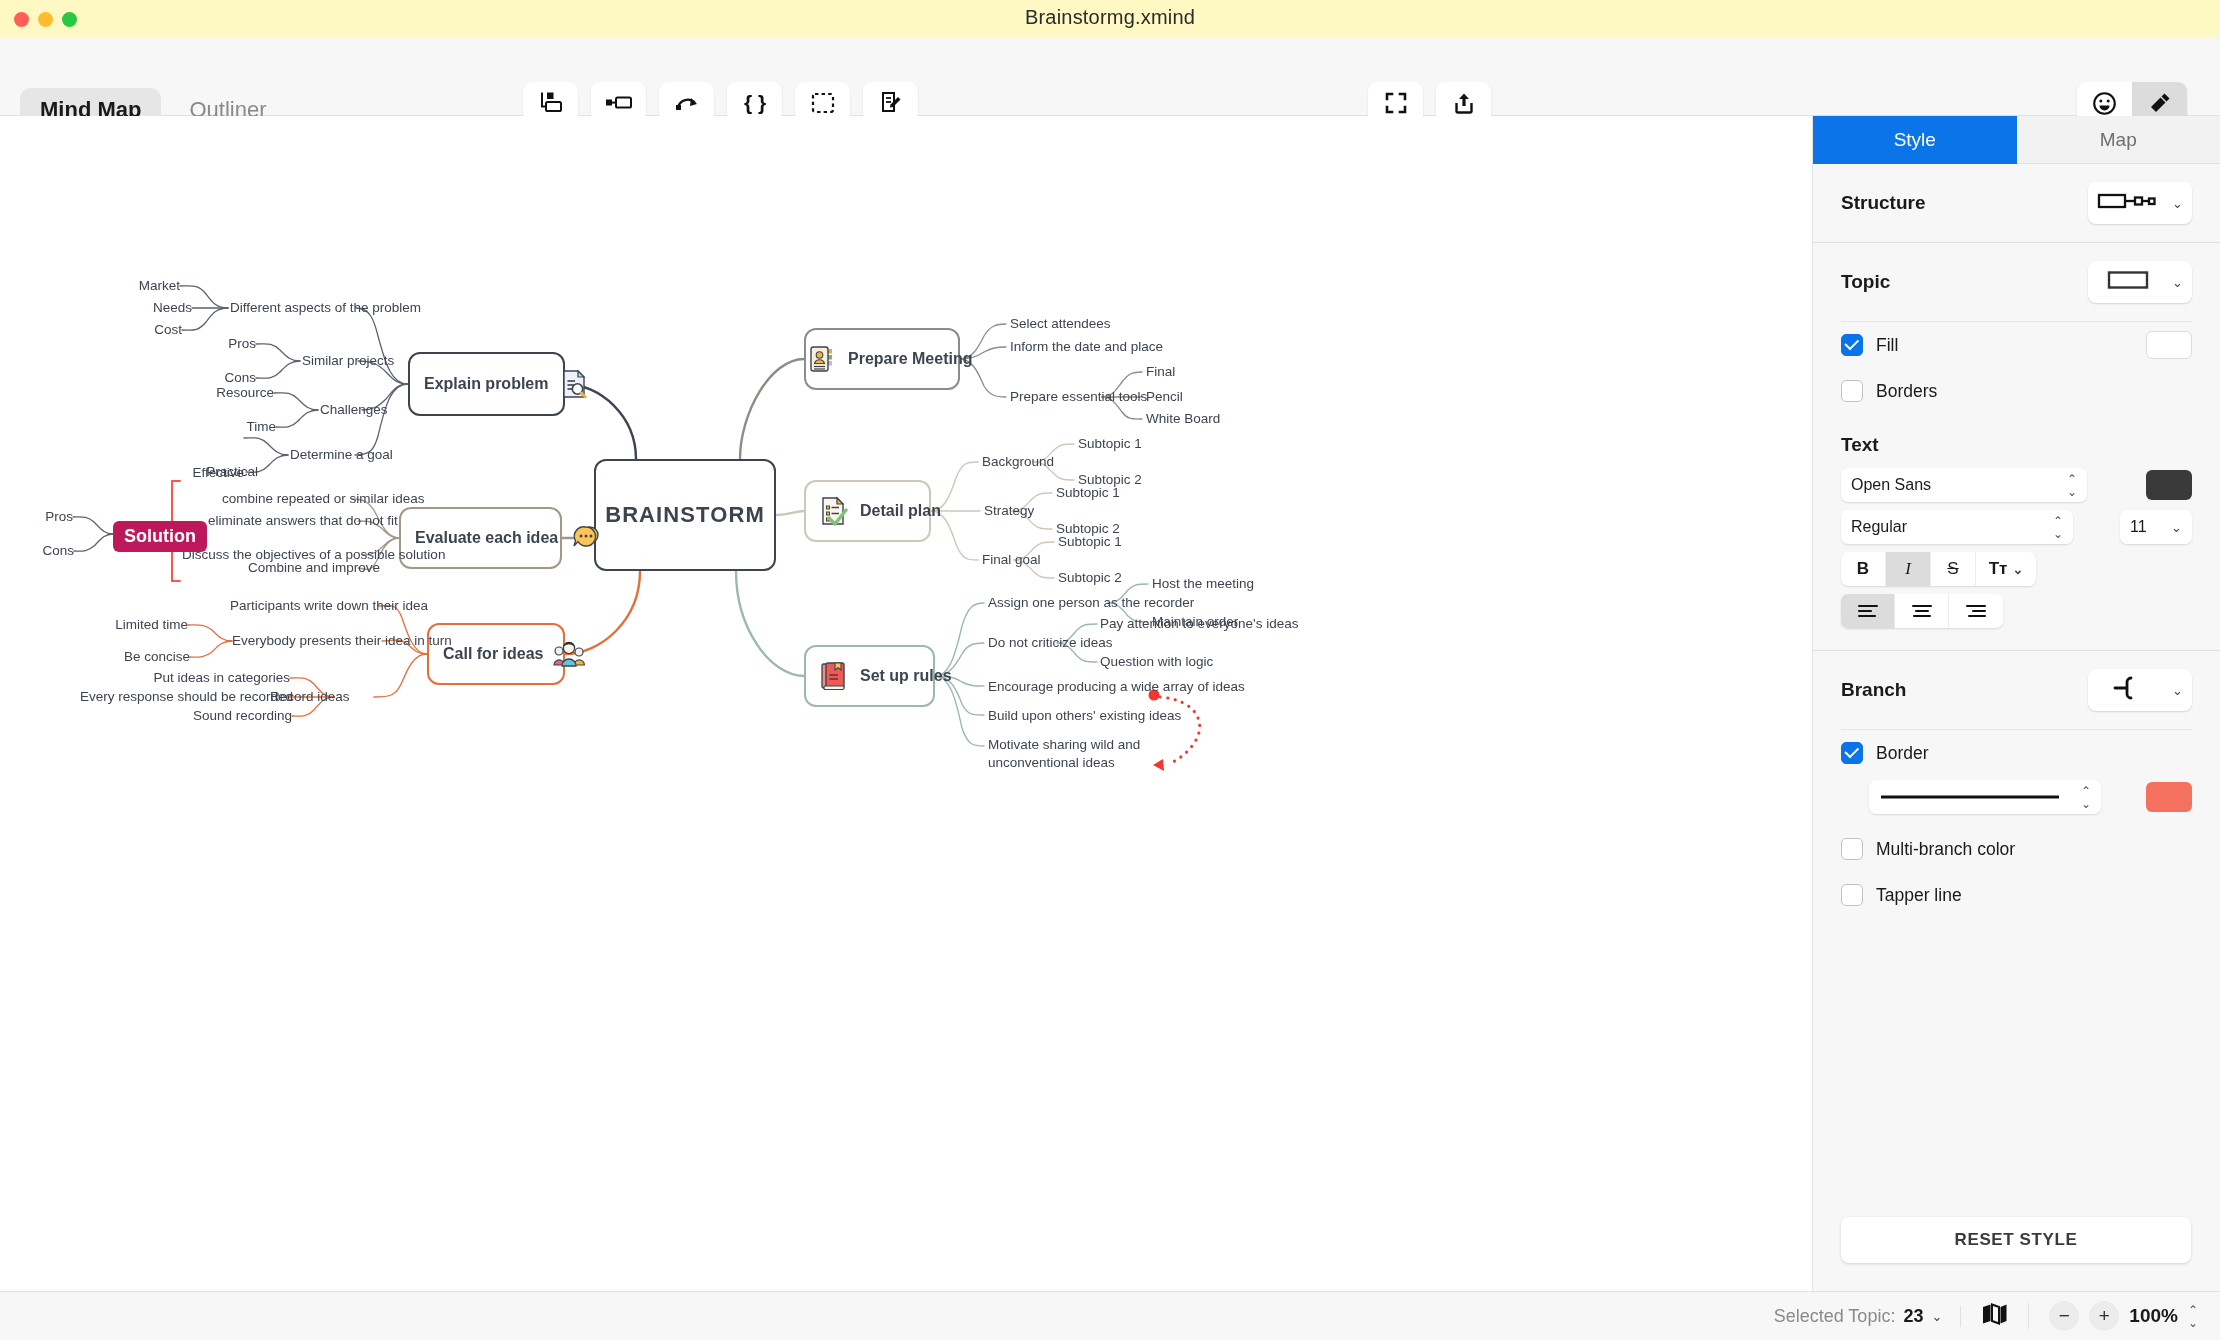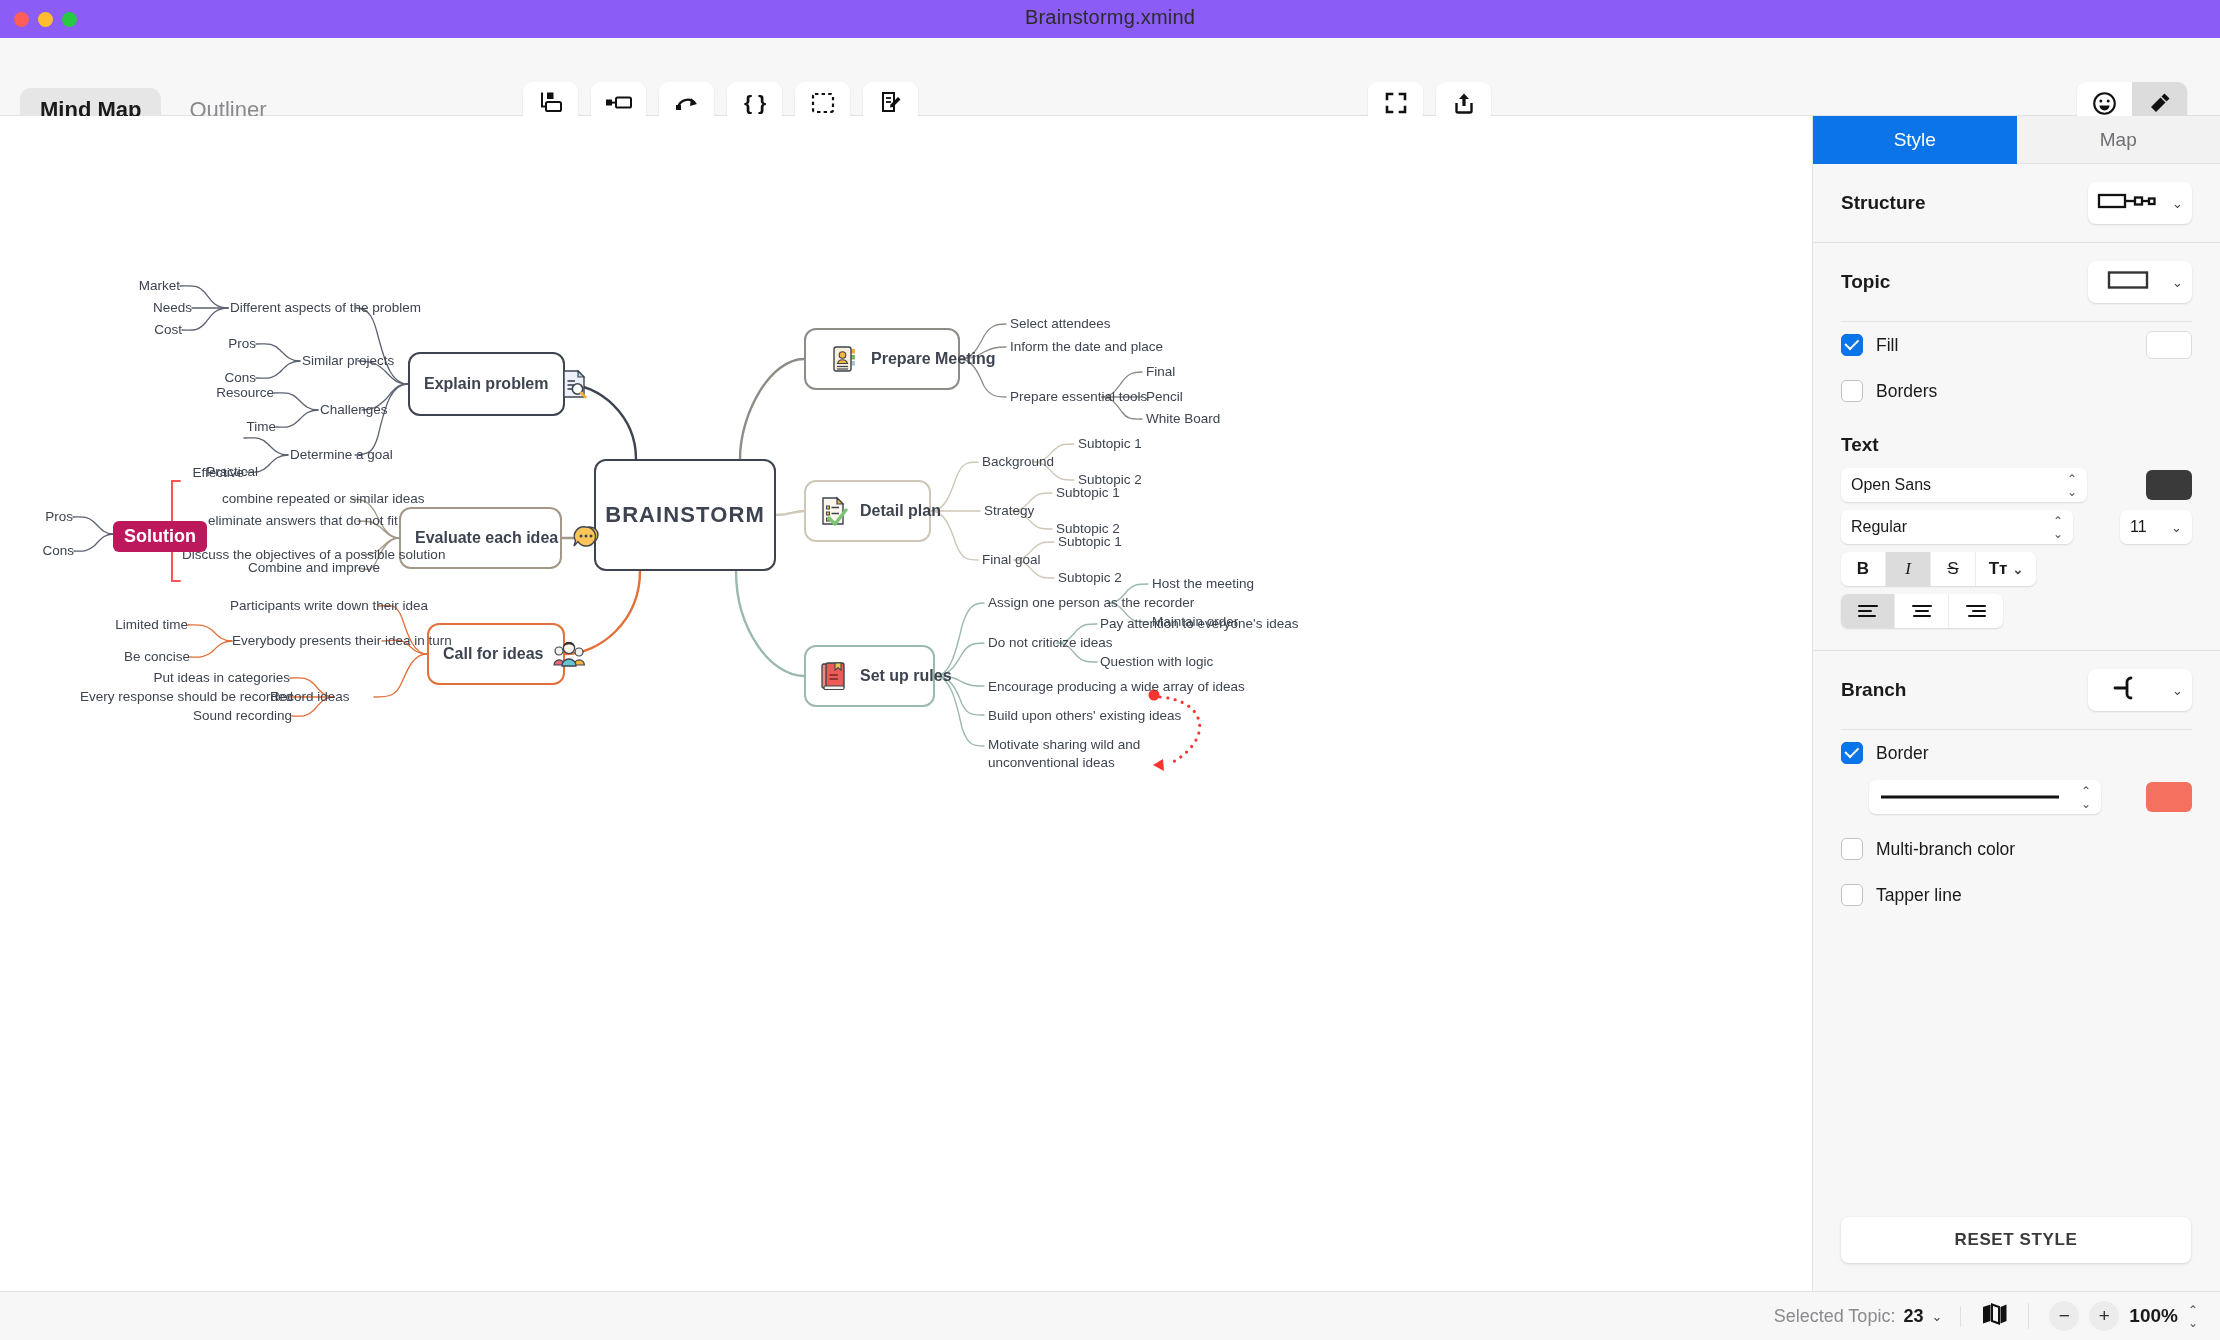--- a/index.html
+++ b/index.html
@@ -5,21 +5,21 @@
   * { box-sizing: border-box; margin:0; padding:0; }
   html,body { width:2220px; height:1340px; overflow:hidden; }
   body {
     font-family: "Liberation Sans", sans-serif;
     background:#ffffff;
     -webkit-font-smoothing: antialiased;
   }
   #app { position:relative; width:2220px; height:1340px; background:#f7f7f7; }
 
   
-  .titlebar { position:absolute; left:0; top:0; width:2220px; height:38px; background:#8b5cf6; }
+  .titlebar { position:absolute; left:0; top:0; width:2220px; height:38px; background:#fef9c3; }
   .lights { position:absolute; left:14px; top:12px; display:flex; gap:9px; }
   .light { width:15px; height:15px; border-radius:50%; }
   .l-red { background:#ff5f57; }
   .l-yel { background:#febc2e; }
   .l-grn { background:#28c840; }
   .doctitle { position:absolute; left:0; top:6px; width:2220px; text-align:center;
     font-size:20px; color:#2b2b2b; letter-spacing:.2px; }
 
   
   .toolbar { position:absolute; left:0; top:38px; width:2220px; height:78px;
@@ -53,21 +53,21 @@
     background:#fff; box-sizing:border-box; }
   .node .ntext { font-weight:700; color:#3d4450; white-space:nowrap; }
 
   .central { left:594px; top:343px; width:182px; height:112px; border:2.2px solid #3d4450;
     justify-content:center; }
   .central .ntext { font-size:22px; letter-spacing:1.1px; }
 
   .n-explain { left:408px; top:236px; width:157px; height:64px; border:2px solid #3d4450; padding:0 14px; }
   .n-evaluate { left:399px; top:391px; width:163px; height:62px; border:2px solid #a39887; padding:0 14px; }
   .n-call { left:427px; top:507px; width:138px; height:62px; border:2px solid #e2703a; padding:0 14px; }
-  .n-prepare { left:804px; top:212px; width:156px; height:62px; border:2px solid #8d8d87; padding:0 23px; }
+  .n-prepare { left:804px; top:212px; width:156px; height:62px; border:2px solid #8d8d87; padding:0 0; }
   .n-detail { left:804px; top:364px; width:127px; height:62px; border:2px solid #cfc8b8; padding:0 12px; }
   .n-rules { left:804px; top:529px; width:131px; height:62px; border:2px solid #9cb9ae; padding:0 12px; }
 
   .n-explain .ntext, .n-evaluate .ntext, .n-call .ntext { font-size:16px; }
   .n-prepare .ntext, .n-detail .ntext, .n-rules .ntext { font-size:16px; }
   .nicon { width:32px; height:32px; flex:0 0 32px; }
   .nicon.left { margin-right:10px; }
   .nicon.right { margin-left:10px; }
 
   .leaf { position:absolute; font-size:13.5px; color:#3d4450; white-space:nowrap; line-height:1.35; }

